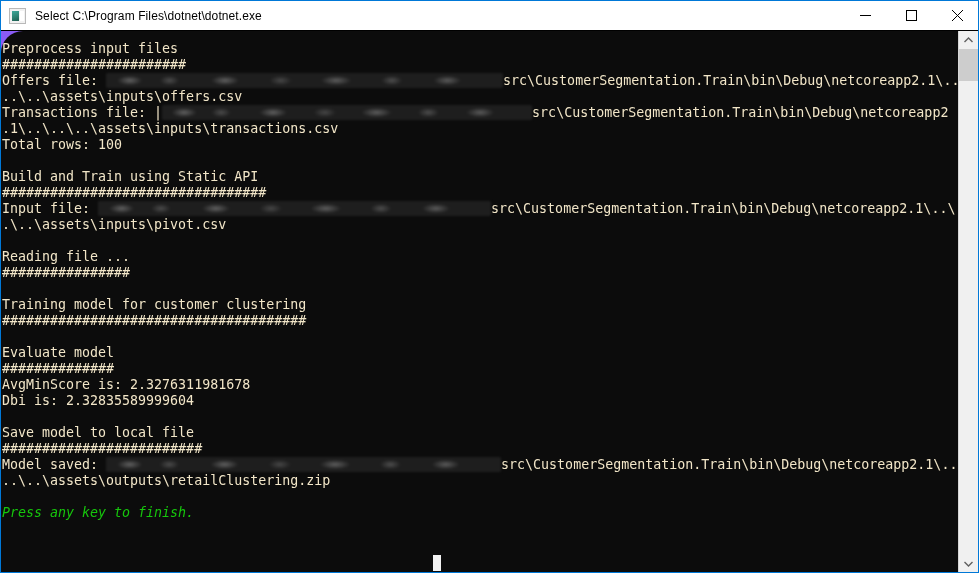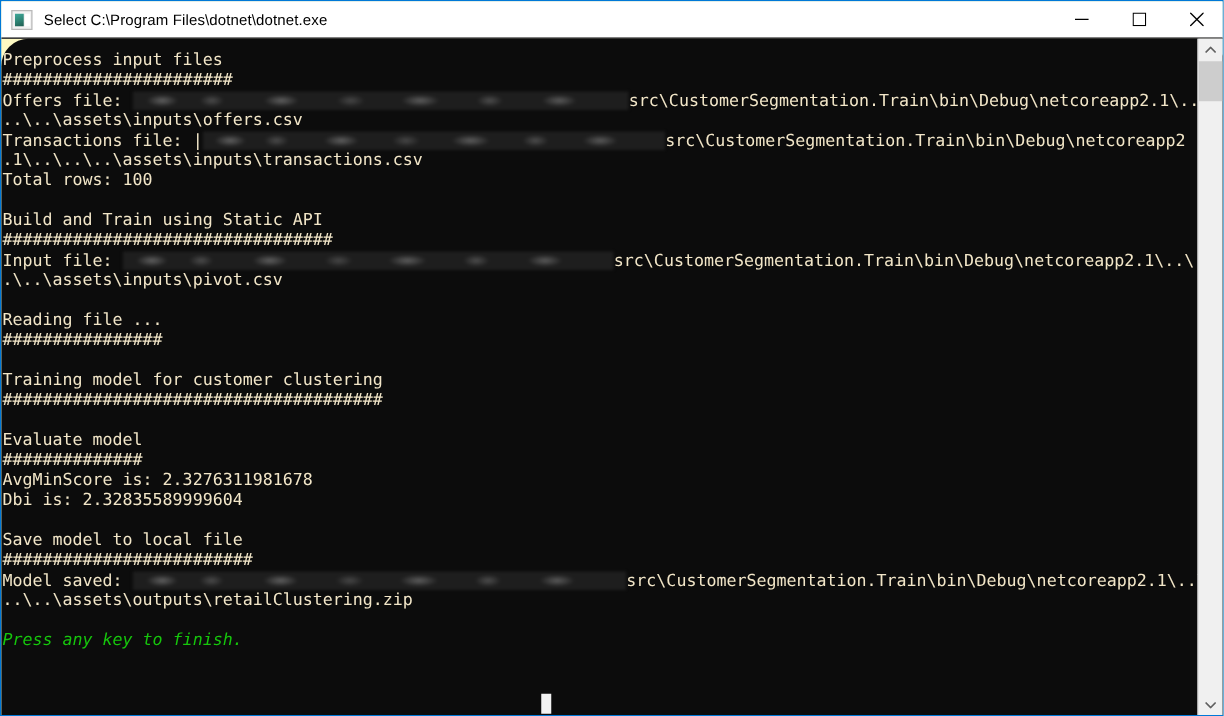--- a/index.html
+++ b/index.html
@@ -11,21 +11,21 @@
     height: 573px;
     overflow: hidden;
     background: #ffffff;
     font-family: "Liberation Sans", sans-serif;
   }
 
   .window {
     position: relative;
     width: 979px;
     height: 573px;
-    background: #fef9c3;
+    background: #8b5cf6;
     border: 1px solid #0078d7;
     border-top: 1px solid #0078d7;
     overflow: hidden;
   }
 
   
   .titlebar {
     position: absolute;
     left: 0; top: 0;
     width: 979px;

